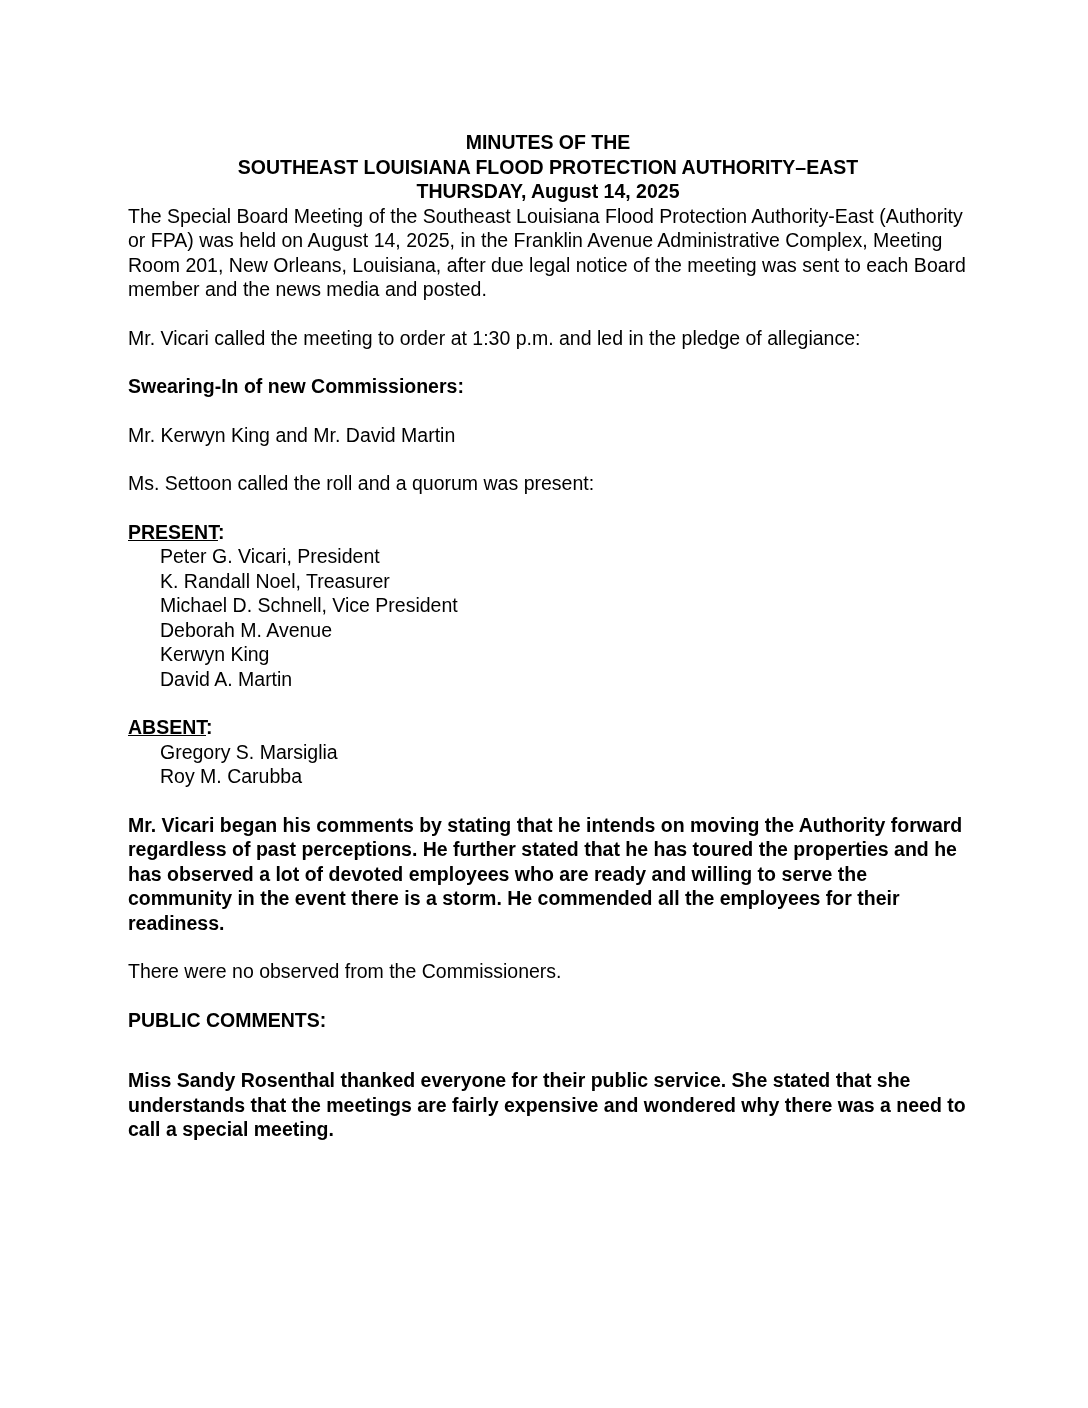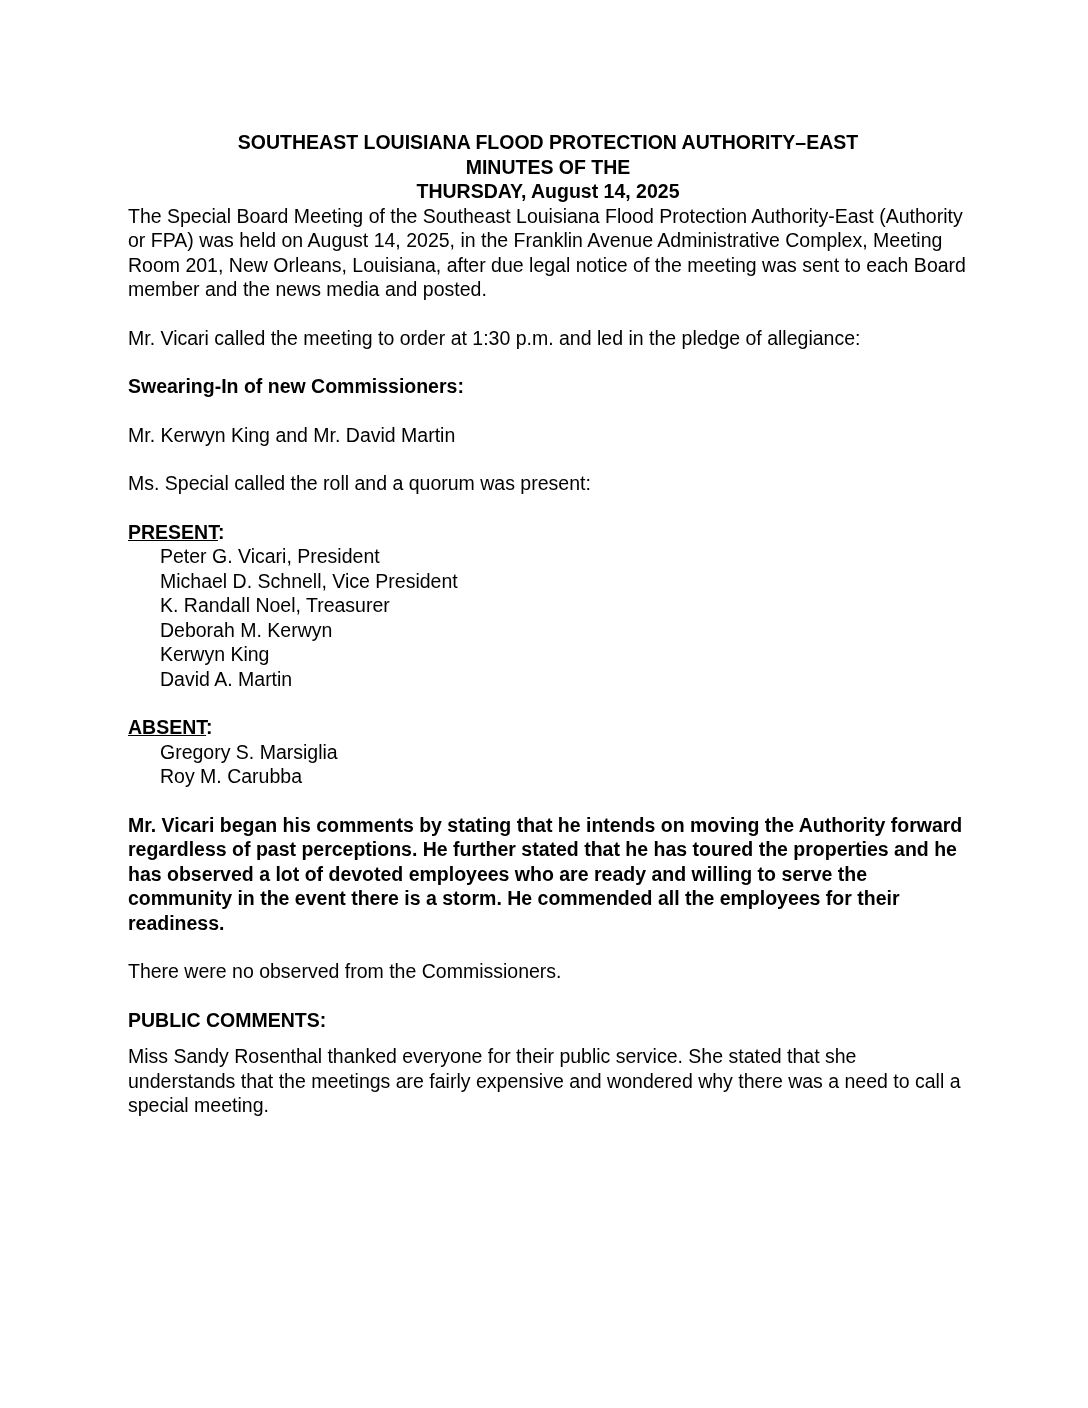--- a/index.html
+++ b/index.html
@@ -10,46 +10,46 @@
   p { margin: 0; font-size: 19.5px; line-height: 24.5px; }
   .b { font-weight: bold; }
   .u { text-decoration: underline; }
   .list div { font-size: 19.5px; line-height: 24.5px; margin-left: 32px; }
 </style>
 </head>
 <body>
 
 <div class="page">
   <div>
+    <p class="title">MINUTES OF THE</p>
     <p class="title">SOUTHEAST LOUISIANA FLOOD PROTECTION AUTHORITY–EAST</p>
-    <p class="title">MINUTES OF THE</p>
     <p class="title">THURSDAY, August 14, 2025</p>
   </div>
 
   <p style="">The Special Board Meeting of the Southeast Louisiana Flood Protection Authority-East (Authority or FPA) was held on August 14, 2025, in the Franklin Avenue Administrative Complex, Meeting Room 201, New Orleans, Louisiana, after due legal notice of the meeting was sent to each Board member and the news media and posted.</p>
   <p style="margin-top:24px;">Mr. Vicari called the meeting to order at 1:30 p.m. and led in the pledge of allegiance:</p>
 
   <p class="b" style="margin-top:24px;">Swearing-In of new Commissioners:</p>
   <p style="margin-top:24px;">Mr. Kerwyn King and Mr. David Martin</p>
-  <p style="margin-top:24px;">Ms. Special called the roll and a quorum was present:</p>
+  <p style="margin-top:24px;">Ms. Settoon called the roll and a quorum was present:</p>
 
   <p class="b" style="margin-top:24px;"><span class="u">PRESENT</span><span>:</span></p>
   <div class="list">
     <div>Peter G. Vicari, President</div>
+    <div>K. Randall Noel, Treasurer</div>
     <div>Michael D. Schnell, Vice President</div>
-    <div>K. Randall Noel, Treasurer</div>
-    <div>Deborah M. Kerwyn</div>
+    <div>Deborah M. Avenue</div>
     <div>Kerwyn King</div>
     <div>David A. Martin</div>
   </div>
 
   <p class="b" style="margin-top:24px;"><span class="u">ABSENT</span><span>:</span></p>
   <div class="list">
     <div>Gregory S. Marsiglia</div>
     <div>Roy M. Carubba</div>
   </div>
 
   <p style="margin-top:24px;font-weight:bold;">Mr. Vicari began his comments by stating that he intends on moving the Authority forward regardless of past perceptions.  He further stated that he has toured the properties and he has observed a lot of devoted employees who are ready and willing to serve the community in the event there is a storm.  He commended all the employees for their readiness.</p>
   <p style="margin-top:24px;">There were no observed from the Commissioners.</p>
 
   <p class="b" style="margin-top:24px;">PUBLIC COMMENTS:</p>
-  <p style="margin-top:12px;">Miss Sandy Rosenthal thanked everyone for their public service.  She stated that she understands that the meetings are fairly expensive and wondered why there was a need to call a special meeting.</p>
+  <p style="margin-top:36px;font-weight:bold;">Miss Sandy Rosenthal thanked everyone for their public service.  She stated that she understands that the meetings are fairly expensive and wondered why there was a need to call a special meeting.</p>
 </div>
 
 </body></html>

